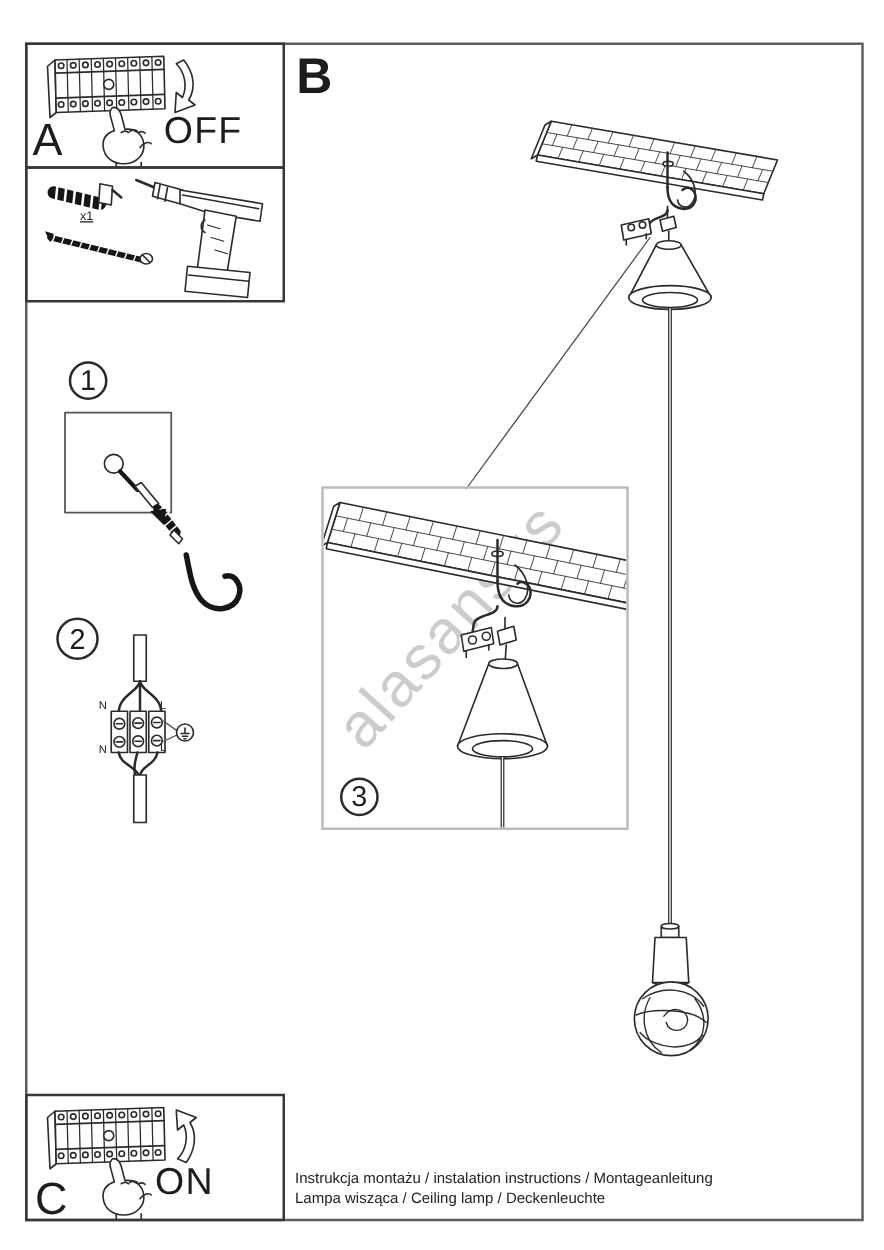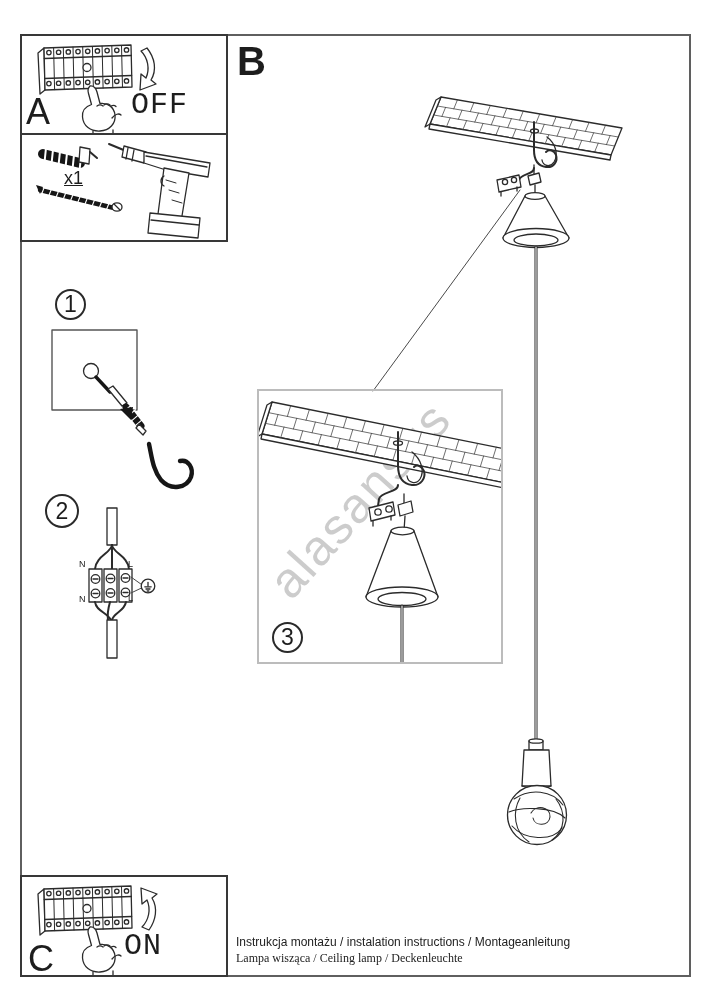--- a/index.html
+++ b/index.html
@@ -10,22 +10,22 @@
            border:2px solid #5f5f5f; }
   .panel { position:absolute; border:2px solid #383838; background:transparent; }
   #panelA { left:20px; top:34px;  width:208px; height:101px; }
   #panelT { left:20px; top:133px; width:208px; height:109px; }
   #panelC { left:20px; top:875px; width:208px; height:102px; }
   #insetBox { position:absolute; left:257px; top:389px; width:246px; height:275px;
               border:2px solid #bcbcbc; }
   .abs { position:absolute; line-height:1; white-space:pre; }
   .big  { font-size:36px; }
   .huge { font-size:40px; font-weight:700; }
-  .onoff{ font-size:30px; letter-spacing:1px;font-family:Liberation Mono, monospace; }
-  .qty  { font-size:18px;text-decoration:underline; }
+  .onoff{ font-size:30px; letter-spacing:1px; }
+  .qty  { font-size:10px;text-decoration:underline; }
   .wlab { font-size:9px; color:#222; }
   .foot { font-size:12px; color:#222;text-align:right; }
   .circle-num { position:absolute; border:2px solid #2a2a2a; border-radius:50%;
                 display:flex; align-items:center; justify-content:center;
                 font-size:23px; color:#1c1c1c; background:transparent; }
   #c1 { left:55px;  top:289px; width:31px; height:31px; }
   #c2 { left:45px;  top:494px; width:34px; height:34px; }
   #c3 { left:272px; top:622px; width:31px; height:31px; }
   #wm { position:absolute; left:200px; top:355px; width:320px; height:290px;
         display:flex; align-items:center; justify-content:center;
@@ -415,14 +415,14 @@
   <div id="c1" class="circle-num">1</div>
   <div id="c2" class="circle-num">2</div>
   <div id="c3" class="circle-num">3</div>
 
   <div class="abs wlab" style="left:79px;  top:560px;">N</div>
   <div class="abs wlab" style="left:128px; top:560px;">L</div>
   <div class="abs wlab" style="left:79px;  top:595px;">N</div>
   <div class="abs wlab" style="left:128px; top:594px;">L</div>
 
   <div class="abs foot" style="left:236px; top:936px;">Instrukcja montażu / instalation instructions / Montageanleitung</div>
-  <div class="abs foot" style="left:236px; top:952px;font-family:Liberation Serif, serif;">Lampa wisząca / Ceiling lamp / Deckenleuchte</div>
+  <div class="abs foot" style="left:236px; top:952px;">Lampa wisząca / Ceiling lamp / Deckenleuchte</div>
 </div>
 
 </body></html>

